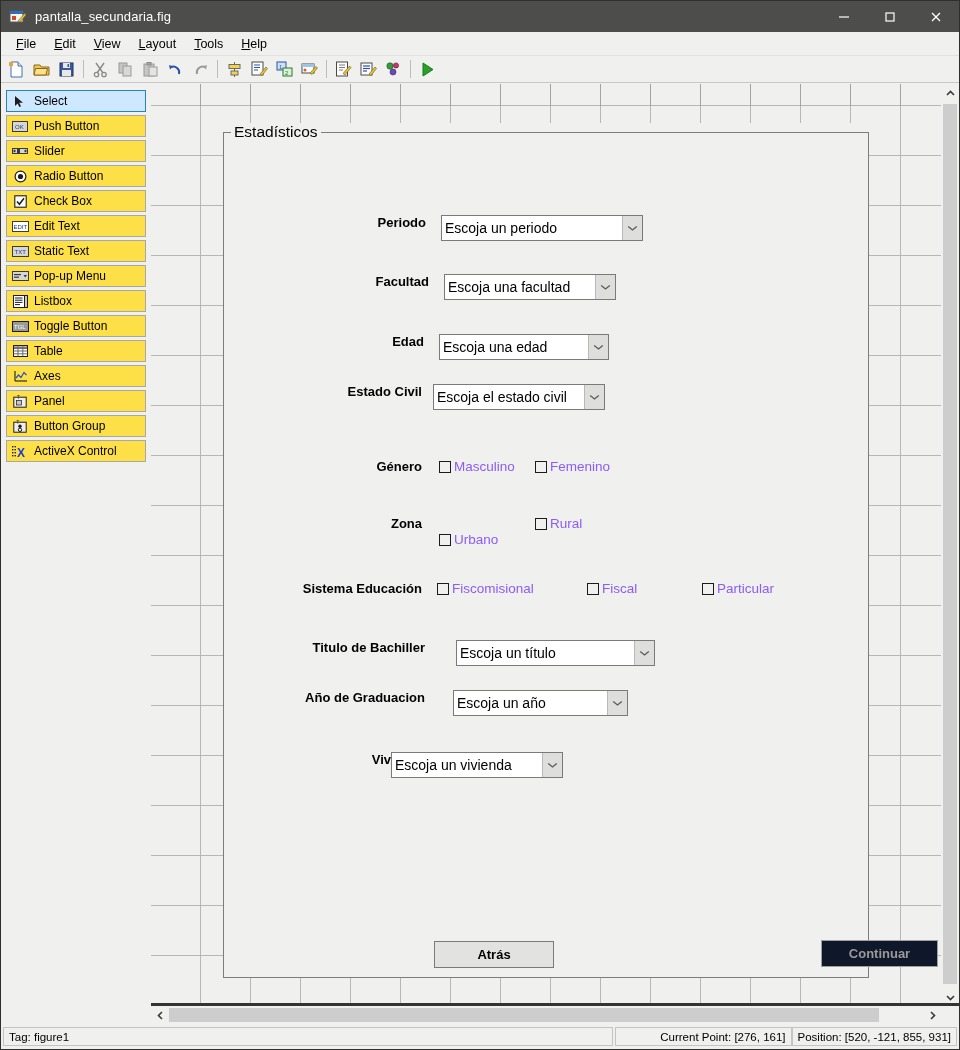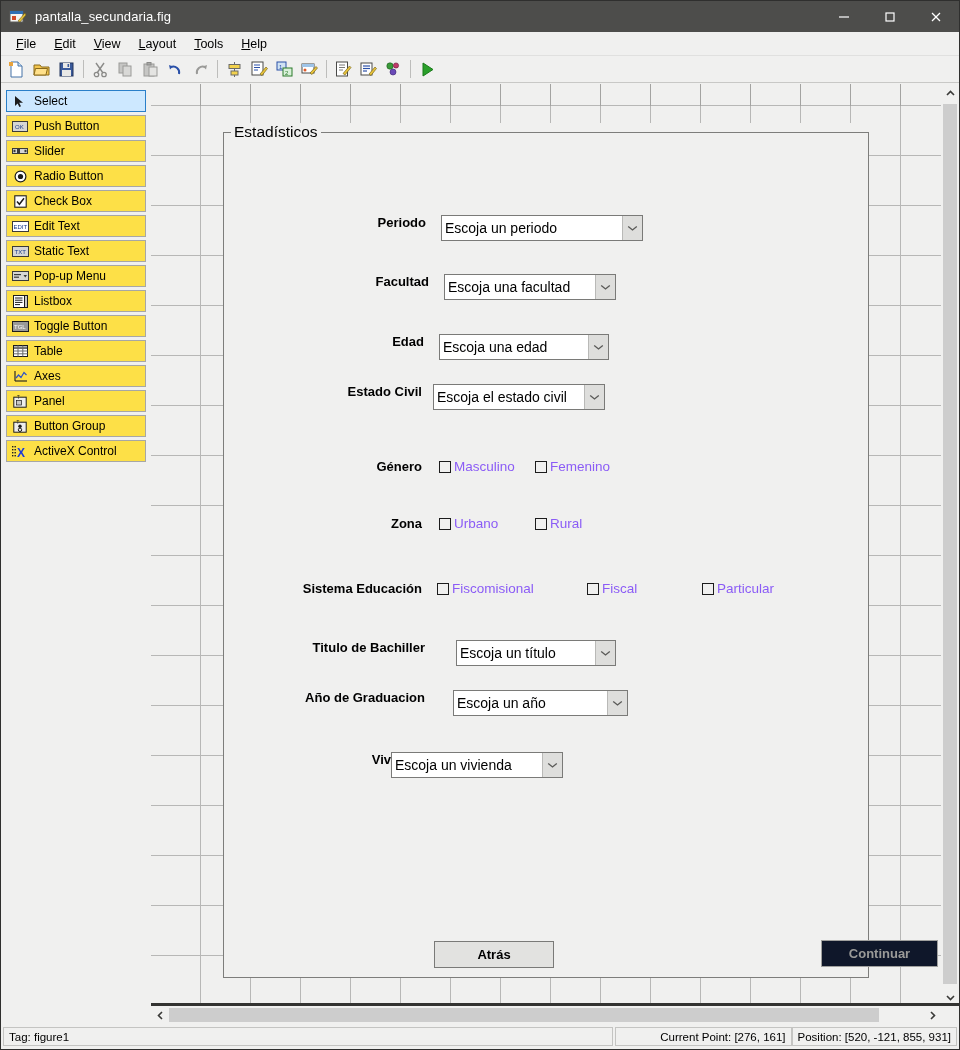--- a/index.html
+++ b/index.html
@@ -655,21 +655,21 @@
           <span class="cbx-label">Masculino</span>
         </div>
         <div class="cbx">
           <span class="cbx-box"></span>
           <span class="cbx-label">Femenino</span>
         </div>
       </div>
 
       <div class="row" style="left:0; top:393px; width:560px;">
         <div class="fld-label" style="width:199px;">Zona</div>
-        <div class="cbx" style="margin-left:17px; width:96px;">
+        <div class="cbx" style="margin-left:17px; width:96px;margin-top:16px;">
           <span class="cbx-box"></span>
           <span class="cbx-label">Urbano</span>
         </div>
         <div class="cbx">
           <span class="cbx-box"></span>
           <span class="cbx-label">Rural</span>
         </div>
       </div>
 
       <div class="row" style="left:0; top:458px; width:620px;">
@@ -683,21 +683,21 @@
           <span class="cbx-label">Fiscal</span>
         </div>
         <div class="cbx">
           <span class="cbx-box"></span>
           <span class="cbx-label">Particular</span>
         </div>
       </div>
 
       <div class="row" style="left:0; top:517px; width:460px;">
         <div class="fld-label" style="width:202px;">Titulo de Bachiller</div>
-        <div class="ddl" style="width:160px; margin-left:31px;gap:16px;">
+        <div class="ddl" style="width:199px; margin-left:31px;gap:16px;">
           <div class="ddl-text">Escoja un título</div>
           <div class="ddl-arrow">
             <svg width="11" height="8" viewBox="0 0 11 8">
                 <path d="M1.2 2.4 L5.5 6 L9.8 2.4" fill="none" stroke="#5a5a58" stroke-width="1.3"></path>
               </svg>
           </div>
         </div>
       </div>
 
       <div class="row" style="left:0; top:567px; width:460px;">

